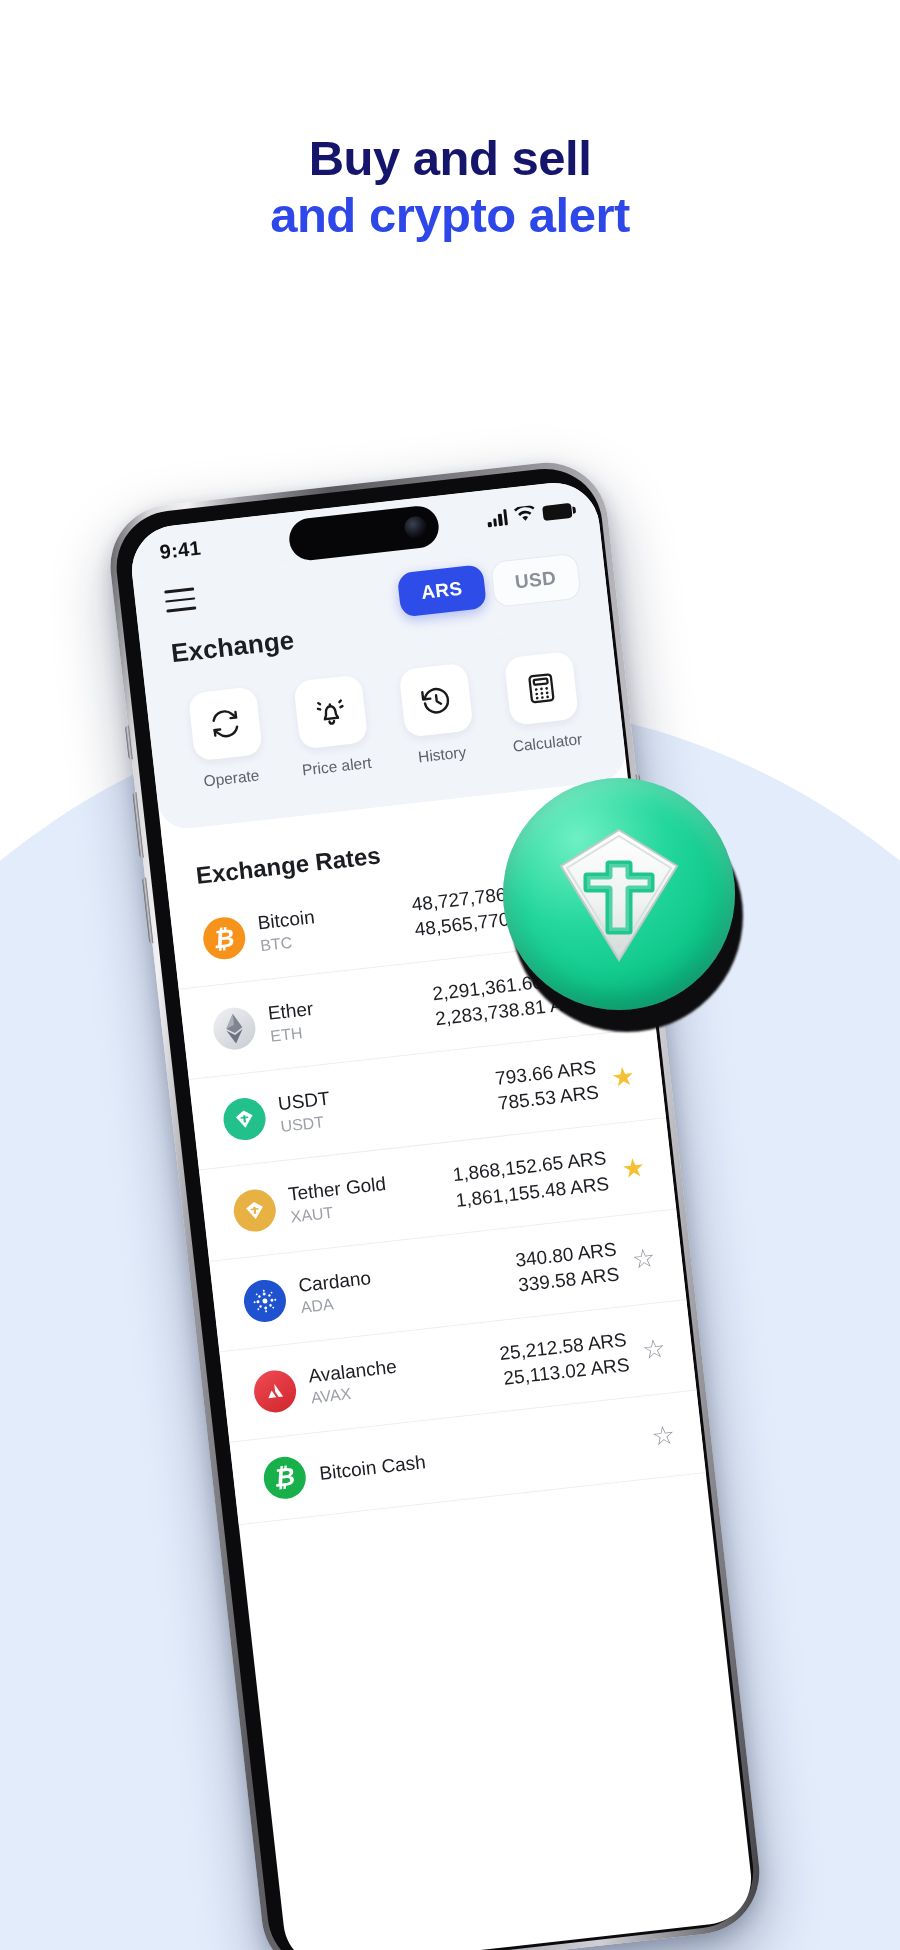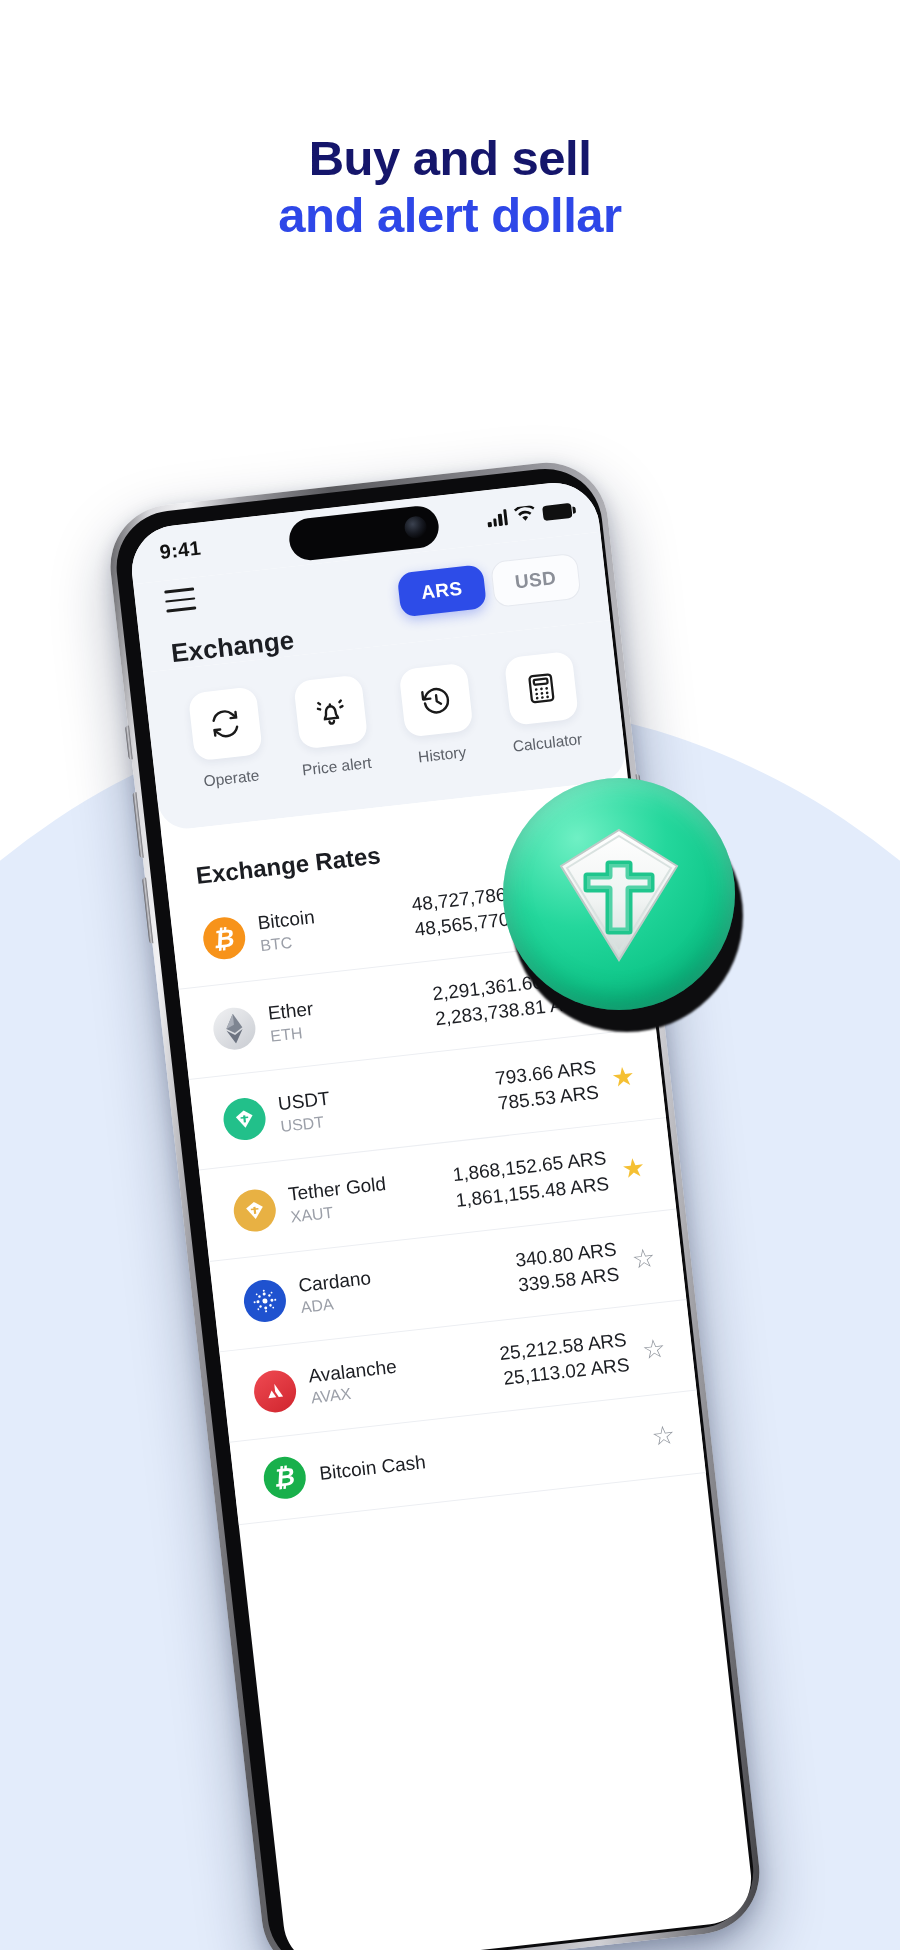--- a/index.html
+++ b/index.html
@@ -209,21 +209,21 @@
   }
 </style>
 </head>
 <body>
 
 <div id="bg-white-top"></div>
 <div id="bg-blob"></div>
 
 <div id="headline">
   <span class="hl-navy">Buy and sell</span>
-  <span class="hl-blue">and alert dollar</span>
+  <span class="hl-blue">and crypto alert</span>
 </div>
 
 <div id="phone-wrap">
   <div id="phone-body">
     <div class="side-btn" id="btn-mute"></div>
     <div class="side-btn" id="btn-volup"></div>
     <div class="side-btn" id="btn-voldn"></div>
     <div id="btn-power"></div>
 
     <div id="phone-bezel">

